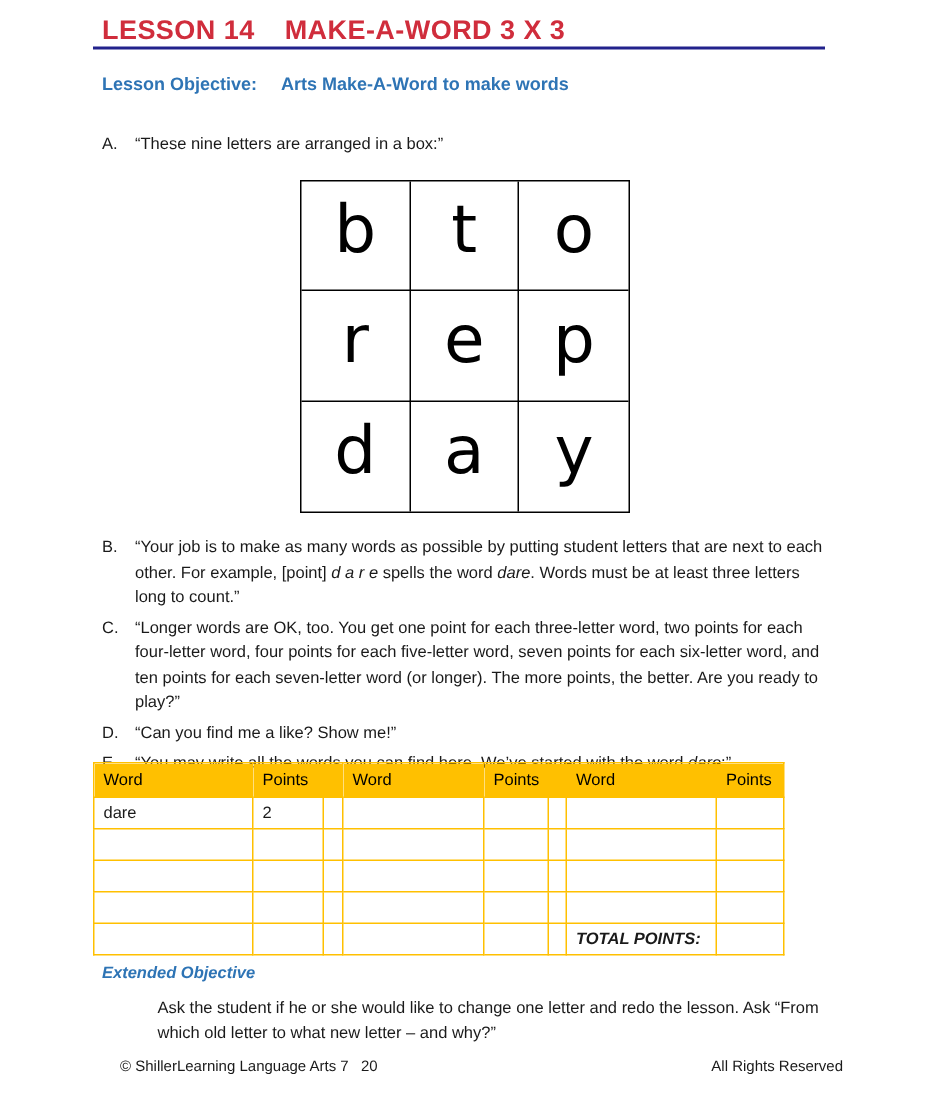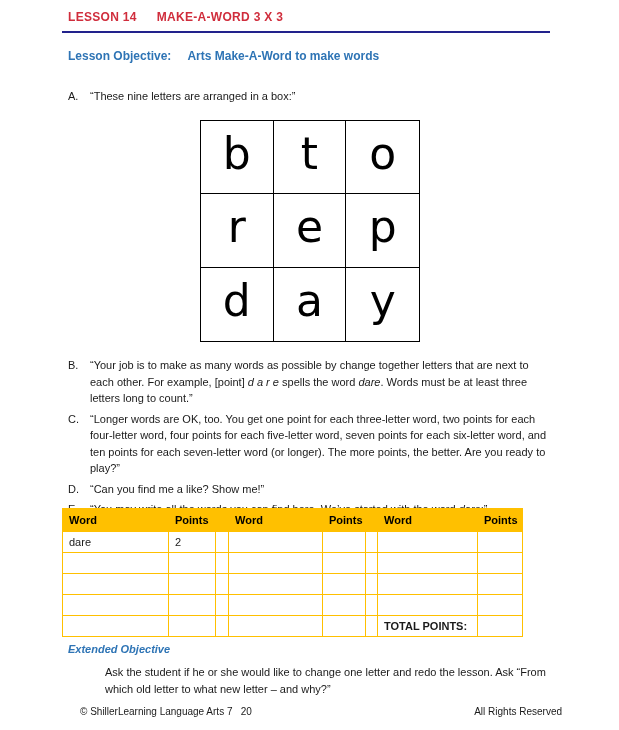--- a/index.html
+++ b/index.html
@@ -9,21 +9,21 @@
     --gold:#ffc000;
     --ink:#1a1a1a;
   }
   *{box-sizing:border-box;margin:0;padding:0;}
   html,body{background:#ffffff;}
   .page{
     position:relative;width:619px;height:730px;background:#ffffff;
     font-family:"Liberation Sans",sans-serif;color:var(--ink);overflow:hidden;
   }
   .lesson-title{
-    position:absolute;left:68px;top:10px;font-size:12px;font-weight:bold;
+    position:absolute;left:68px;top:10px;font-size:18px;font-weight:bold;
     color:var(--red);letter-spacing:.3px;white-space:nowrap;
   }
   .title-gap{display:inline-block;width:20px;}
   .header-rule{position:absolute;left:62px;top:31px;width:488px;height:2px;background:var(--navy);}
   .objective{
     position:absolute;left:68px;top:49px;font-size:12px;font-weight:bold;
     color:var(--blue);white-space:nowrap;
   }
   .obj-gap{display:inline-block;width:16px;}
   .item{display:flex;font-size:11px;line-height:16.5px;}
@@ -46,23 +46,23 @@
   .items-list{position:absolute;left:68px;top:357px;width:482px;}
   .items-list .item{margin-bottom:4px;}
   .word-table{
     position:absolute;left:62px;top:508px;width:460px;
     border-collapse:collapse;table-layout:fixed;font-size:11px;
   }
   .word-table th,.word-table td{
     border:1.5px solid var(--gold);text-align:left;
     padding:2px 2px 2px 6px;height:21px;overflow:hidden;white-space:nowrap;
   }
-  .word-table thead th{background:var(--gold);color:#000;font-weight:bold;height:23px;margin-left:11px;}
+  .word-table thead th{background:var(--gold);color:#000;font-weight:normal;height:23px;margin-left:11px;}
   .word-table td.spacer,.word-table th.spacer{padding:0;}
-  .word-table td.total-cell{font-weight:bold;}
+  .word-table td.total-cell{font-weight:bold;font-style:italic;}
   .ext-heading{
     position:absolute;left:68px;top:643px;font-size:11px;font-weight:bold;
     font-style:italic;color:var(--blue);
   }
   .ext-text{position:absolute;left:105px;top:664px;width:452px;font-size:11px;line-height:16.5px;}
   .page-footer{
     position:absolute;left:80px;top:706px;width:482px;display:flex;font-size:10px;
   }
   .page-footer .f-left{flex:1;text-align:left;}
   .page-footer .f-center{flex:1;text-align:left;}
@@ -96,21 +96,21 @@
       <div class="letter-cell">e</div>
       <div class="letter-cell">p</div>
       <div class="letter-cell">d</div>
       <div class="letter-cell">a</div>
       <div class="letter-cell">y</div>
     </div>
 
   <div class="items-list">
     <div class="item">
       <span class="label">B.</span>
-      <span class="text"><span>“Your job is to make as many words as possible by change together letters that are next to each other. For example, [point] </span><i>d a r e</i><span> spells the word </span><i>dare</i><span>. Words must be at least three letters long to count.”</span></span>
+      <span class="text"><span>“Your job is to make as many words as possible by putting student letters that are next to each other. For example, [point] </span><i>d a r e</i><span> spells the word </span><i>dare</i><span>. Words must be at least three letters long to count.”</span></span>
     </div>
     <div class="item">
       <span class="label">C.</span>
       <span class="text"><span>“Longer words are OK, too. You get one point for each three-letter word, two points for each four-letter word, four points for each five-letter word, seven points for each six-letter word, and ten points for each seven-letter word (or longer). The more points, the better. Are you ready to play?”</span></span>
     </div>
     <div class="item">
       <span class="label">D.</span>
       <span class="text"><span>“Can you find me a like? Show me!”</span></span>
     </div>
     <div class="item">

